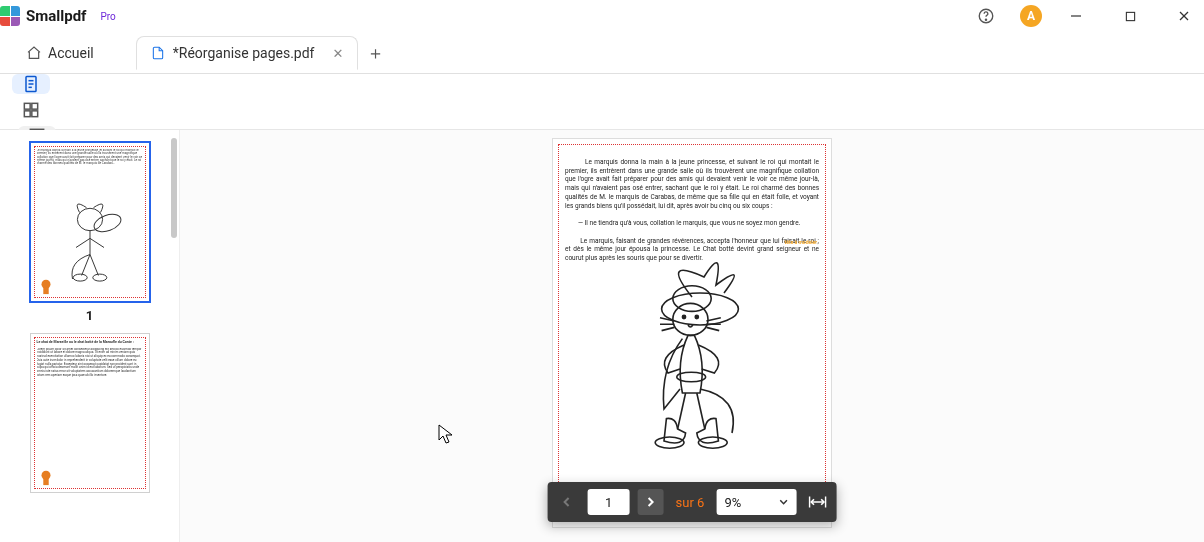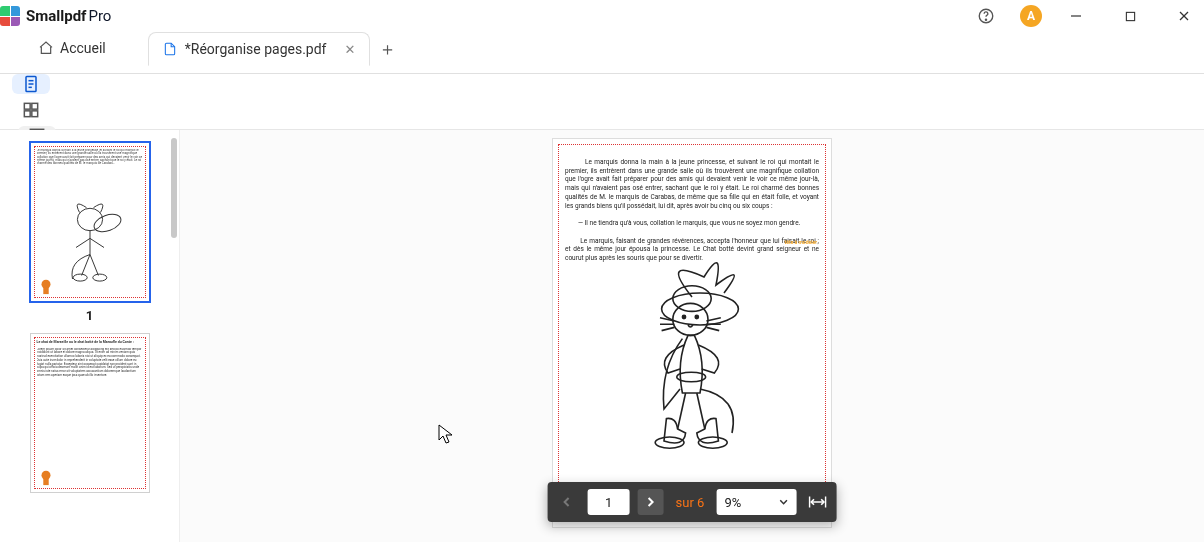--- a/index.html
+++ b/index.html
@@ -4,25 +4,25 @@
 <style>
   * { box-sizing: border-box; margin: 0; padding: 0; font-family: -apple-system, BlinkMacSystemFont, "Segoe UI", Roboto, sans-serif; }
   body { width: 1204px; height: 542px; overflow: hidden; background: #fff; display: flex; flex-direction: column; }
   .titlebar { height: 32px; display: flex; align-items: center; padding: 0 0; border-bottom: none; }
   .logo { width: 20px; height: 20px; margin-right: 6px; display: grid; grid-template-columns: 1fr 1fr; grid-template-rows: 1fr 1fr; gap: 1px; border-radius: 3px; overflow: hidden;}
   .logo span:nth-child(1){background:#2ecc71}
   .logo span:nth-child(2){background:#3498db}
   .logo span:nth-child(3){background:#e74c3c}
   .logo span:nth-child(4){background:#9b59b6}
   .brand { font-weight: 700; font-size: 15px; color: #1a1a1a; }
-  .brand-pro { font-weight: 400; font-size: 15px; margin-left: 2px; color: #0f172a;}
+  .brand-pro { font-weight: 400; font-size: 10px; margin-left: 14px; color: #6d28d9;}
   .titlebar-right { margin-left: auto; display: flex; align-items: center; gap: 14px; }
   .win-btn { width: 40px; height: 28px; display:flex; align-items:center; justify-content:center; color:#333; }
   .avatar { width: 22px; height: 22px; border-radius: 50%; background: #f5a623; color:#fff; font-size:12px; font-weight:700; display:flex; align-items:center; justify-content:center;}
-  .tabbar { height: 42px; display:flex; align-items:flex-start; padding-left:24px; gap:0; border-bottom:1px solid #e0e0e0; }
+  .tabbar { height: 42px; display:flex; align-items:center; padding-left:12px; gap:0; border-bottom:1px solid #e0e0e0; }
   .home-tab { display:flex; align-items:center; gap:6px; padding:8px 14px; color:#333; font-size:14px; border-radius:8px 8px 0 0; }
   .file-tab { display:flex; align-items:center; gap:8px; padding:8px 14px; color:#333; font-size:14px; border:1px solid #e0e0e0; border-bottom:1px solid #fff; margin-bottom:-1px; border-radius:8px 8px 0 0; background:#fff; position:relative;margin-left:28px;}
   .file-tab .close { color:#888; font-size:13px; margin-left:10px;}
   .newtab { width:34px; height:34px; display:flex; align-items:center; justify-content:center; color:#555; font-size:18px;}
   .toolbar { height:56px; display:flex; align-items:flex-start; padding:0 12px; gap:6px; border-bottom:1px solid #e6e6e6;flex-direction:column;}
   .tbtn { width:38px; height:38px; border-radius:6px; display:flex; align-items:center; justify-content:center; color:#333; }
   .tbtn.active-blue { background:#e6f0ff; color:#0b57d0;}
   .tbtn.active-light { background:#f0f0f0;}
   .tbtn-outline { border:1px solid #e0e0e0; }
   .tools-btn { height:38px; border-radius:6px; border:1px solid #e0e0e0; display:flex; align-items:center; padding:0 12px; gap:8px; font-size:14px; color:#222;}

